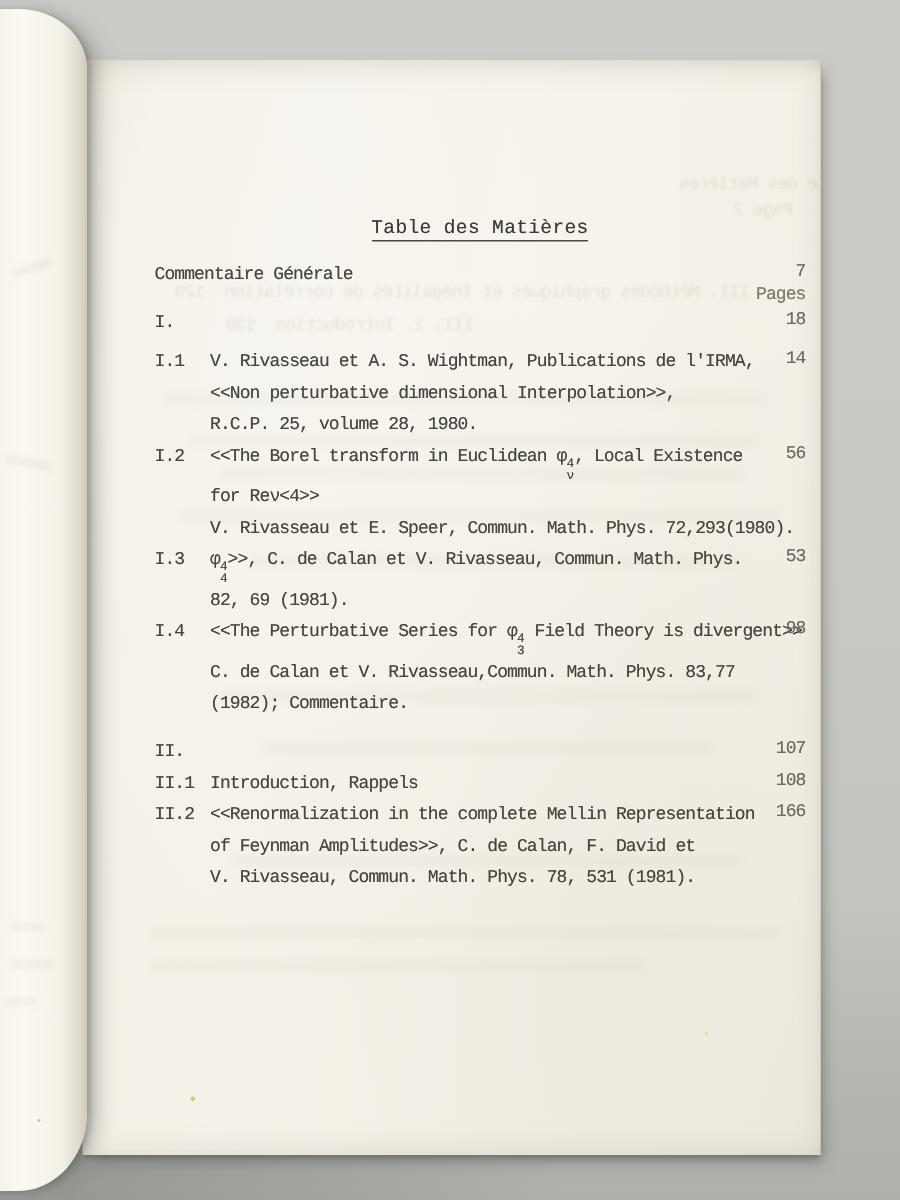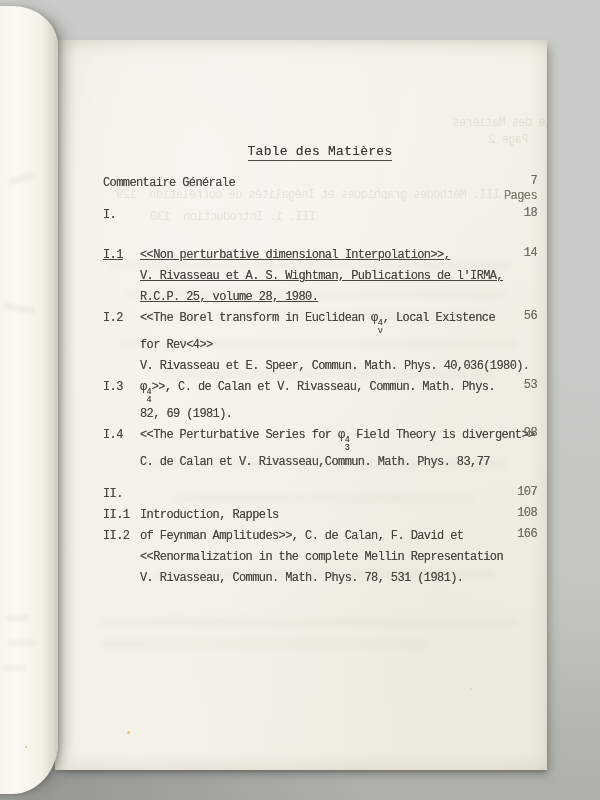--- a/index.html
+++ b/index.html
@@ -66,21 +66,21 @@
   .toc{margin-top:11px;}
   .entry{position:relative;display:flex;margin-top:0;}
   .entry .label{width:37px;flex:none;line-height:21px;}
   .entry .body{flex:none;max-width:372px;}
   .entry .body .line{line-height:21px;white-space:pre;}
   .entry .pagenum{
     position:absolute;right:0;top:0;line-height:21px;
     transform:translateY(-2px);color:#6f6d64;
   }
   .gap-section{margin-top:11px;}
-  .gap-sub{margin-top:19px;text-decoration:underline;}
+  .gap-sub{margin-top:5px;}
   
   .ss-sup{display:inline-block;font-size:8.5px;letter-spacing:0;vertical-align:4px;}
   .ss-both{
     display:inline-flex;flex-direction:column;align-items:flex-start;
     font-size:8.5px;letter-spacing:0;line-height:7.5px;vertical-align:-4px;
   }
 </style>
 </head>
 <body>
 
@@ -124,67 +124,68 @@
             </div>
             <span class="pagenum">7</span>
           </div>
           <div class="entry gap-section">
             <span class="label">I.</span>
             <span class="pagenum">18</span>
           </div>
           <div class="entry gap-sub">
             <span class="label">I.1</span>
             <div class="body">
+              <div class="line">V. Rivasseau et A. S. Wightman, Publications de l'IRMA,</div>
               <div class="line">&lt;&lt;Non perturbative dimensional Interpolation&gt;&gt;,</div>
-              <div class="line">V. Rivasseau et A. S. Wightman, Publications de l'IRMA,</div>
               <div class="line">R.C.P. 25, volume 28, 1980.</div>
             </div>
             <span class="pagenum">14</span>
           </div>
           <div class="entry">
             <span class="label">I.2</span>
             <div class="body">
               <div class="line">&lt;&lt;The Borel transform in Euclidean φ<span class="ss-both"><span>4</span><span>ν</span></span>, Local Existence</div>
               <div class="line">for Reν&lt;4&gt;&gt;</div>
-              <div class="line">V. Rivasseau et E. Speer, Commun. Math. Phys. 40,036(1980).</div>
+              <div class="line">V. Rivasseau et E. Speer, Commun. Math. Phys. 72,293(1980).</div>
             </div>
             <span class="pagenum">56</span>
           </div>
           <div class="entry">
             <span class="label">I.3</span>
             <div class="body">
               <div class="line">φ<span class="ss-both"><span>4</span><span>4</span></span>&gt;&gt;, C. de Calan et V. Rivasseau, Commun. Math. Phys.</div>
               <div class="line">82, 69 (1981).</div>
             </div>
             <span class="pagenum">53</span>
           </div>
           <div class="entry">
             <span class="label">I.4</span>
             <div class="body">
               <div class="line">&lt;&lt;The Perturbative Series for φ<span class="ss-both"><span>4</span><span>3</span></span> Field Theory is divergent&gt;&gt;</div>
               <div class="line">C. de Calan et V. Rivasseau,Commun. Math. Phys. 83,77</div>
+              <div class="line">(1982); Commentaire.</div>
             </div>
             <span class="pagenum">98</span>
           </div>
           <div class="entry gap-section">
             <span class="label">II.</span>
             <span class="pagenum">107</span>
           </div>
           <div class="entry">
             <span class="label">II.1</span>
             <div class="body">
               <div class="line">Introduction, Rappels</div>
             </div>
             <span class="pagenum">108</span>
           </div>
           <div class="entry">
             <span class="label">II.2</span>
             <div class="body">
+              <div class="line">&lt;&lt;Renormalization in the complete Mellin Representation</div>
               <div class="line">of Feynman Amplitudes&gt;&gt;, C. de Calan, F. David et</div>
-              <div class="line">&lt;&lt;Renormalization in the complete Mellin Representation</div>
               <div class="line">V. Rivasseau, Commun. Math. Phys. 78, 531 (1981).</div>
             </div>
             <span class="pagenum">166</span>
           </div>
         </div>
     </div>
   </div>
 
   <div class="speck" style="left:127px;top:731px;"></div>
   <div class="speck" style="left:25px;top:746px;width:2px;height:2px;"></div>

